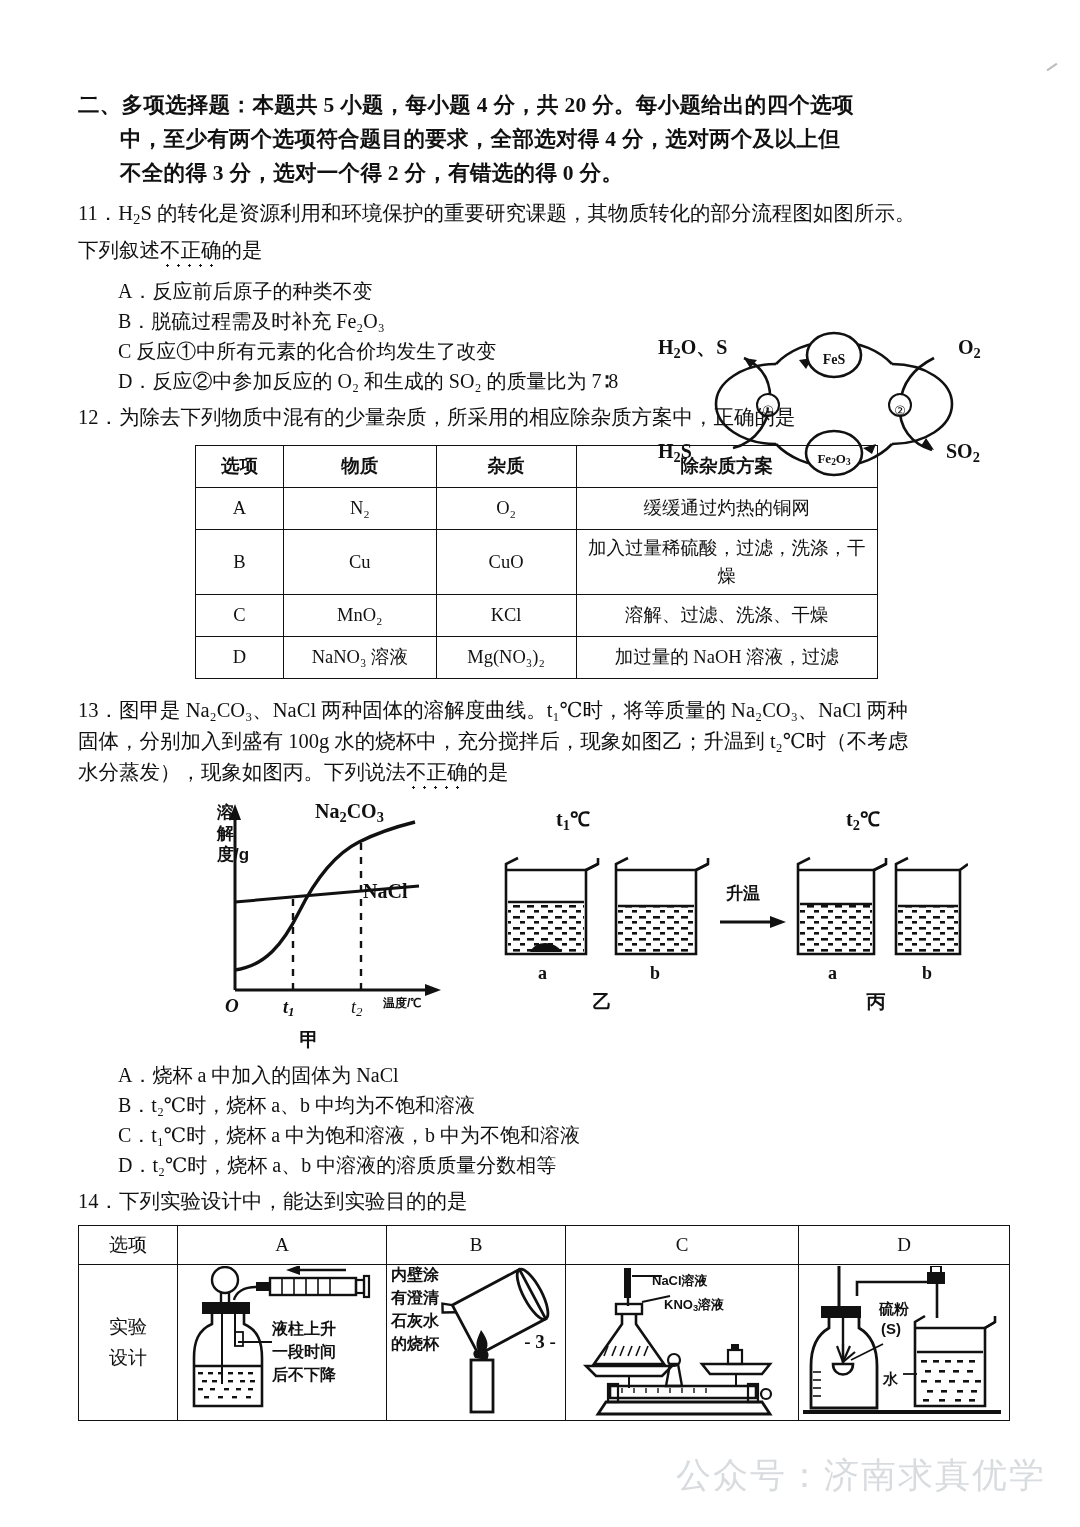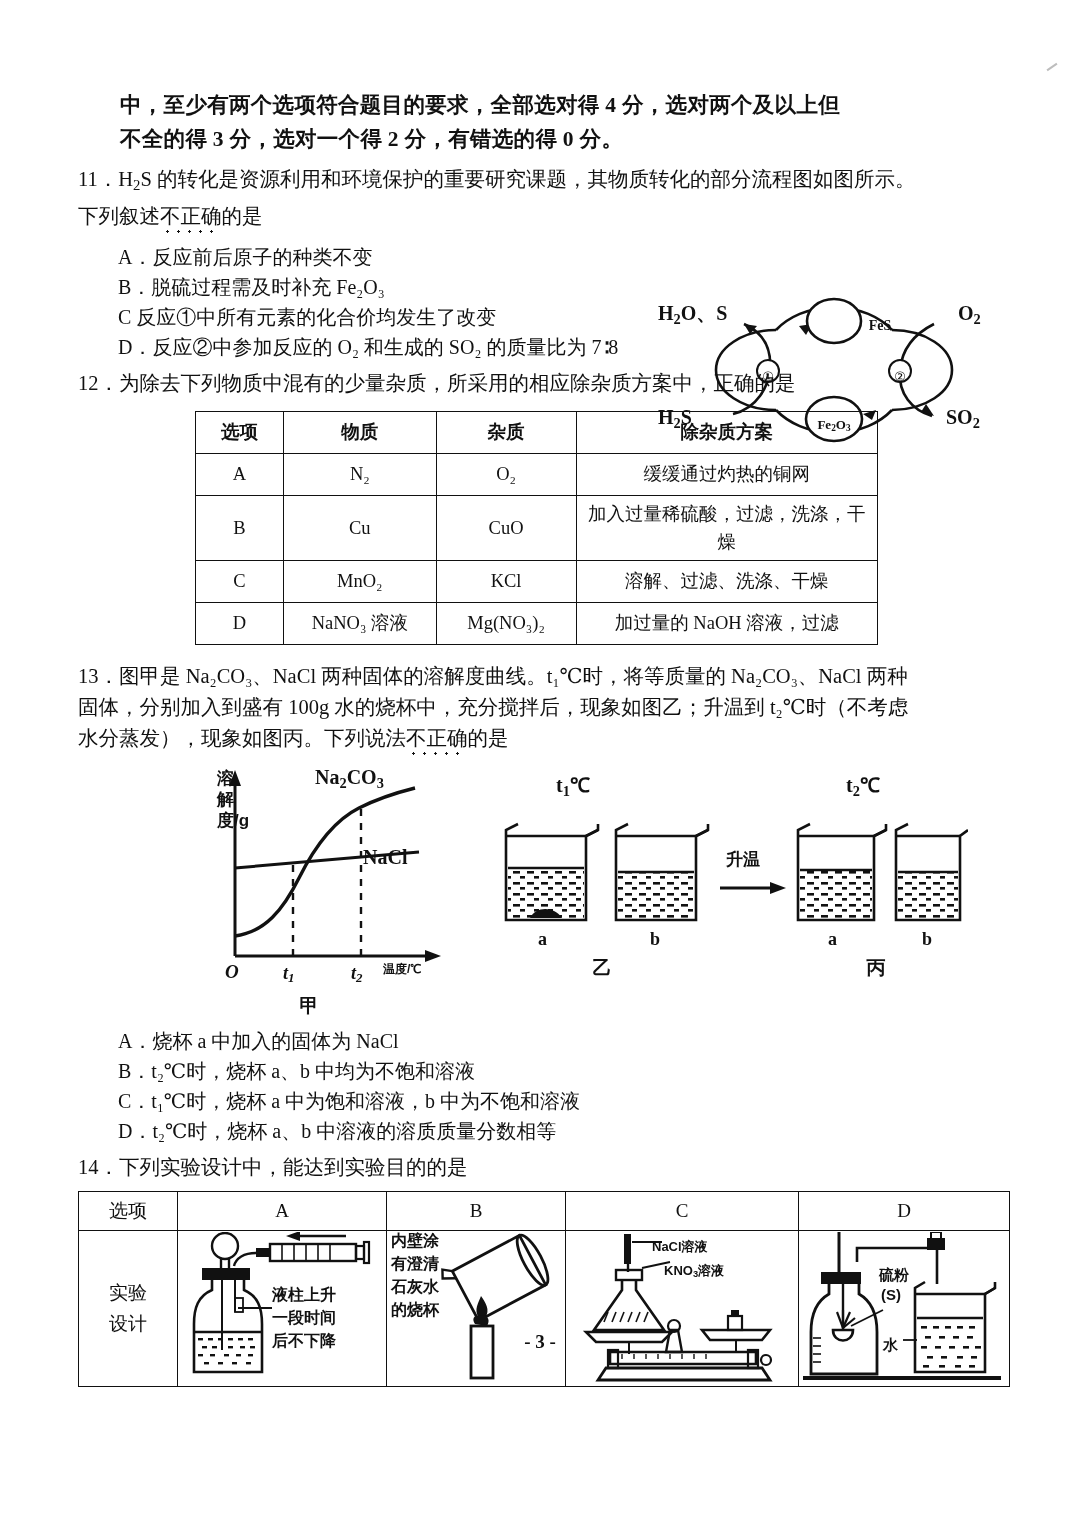--- a/index.html
+++ b/index.html
@@ -177,20 +177,21 @@
 </head>
 <body>
 
 <div class="page">
 
   <div class="edge-mark"></div>
 
   <div class="content">
 
     <div class="section-head">
+      <span class="l1">二、多项选择题：本题共 5 小题，每小题 4 分，共 20 分。每小题给出的四个选项</span>
       <span class="l2">中，至少有两个选项符合题目的要求，全部选对得 4 分，选对两个及以上但</span>
       <span class="l3">不全的得 3 分，选对一个得 2 分，有错选的得 0 分。</span>
     </div>
 
     <div class="q" style="margin-top:8px;">
 
       <span class="q-line"><span>11．</span><span>H</span><sub>2</sub><span>S 的转化是资源利用和环境保护的重要研究课题，其物质转化的部分流程图如图所示。</span></span>
 
       <span class="q-line"><span>下列叙述</span><span class="dots">不正确</span><span>的是</span></span>
 
@@ -225,21 +226,21 @@
           <ellipse cx="176" cy="129" rx="28" ry="22" fill="#fff" stroke="#111" stroke-width="2.6"></ellipse>
 
           <circle cx="110" cy="81" r="11" fill="#fff" stroke="#111" stroke-width="2"></circle>
           <circle cx="242" cy="81" r="11" fill="#fff" stroke="#111" stroke-width="2"></circle>
         </svg>
 
         <div style="position:absolute;left:0;top:8px;" class="flow-lbl">H<sub>2</sub>O、S</div>
         <div style="position:absolute;left:0;top:112px;" class="flow-lbl">H<sub>2</sub>S</div>
         <div style="position:absolute;left:300px;top:8px;" class="flow-lbl">O<sub>2</sub></div>
         <div style="position:absolute;left:288px;top:112px;" class="flow-lbl">SO<sub>2</sub></div>
-        <div style="position:absolute;left:152px;top:20px;width:48px;text-align:center;font-size:14px;font-weight:bold;padding-left:46px;">FeS</div>
+        <div style="position:absolute;left:152px;top:20px;width:48px;text-align:center;font-size:14px;font-weight:bold;">FeS</div>
         <div style="position:absolute;left:150px;top:119px;width:52px;text-align:center;font-size:13px;font-weight:bold;">Fe<sub>2</sub>O<sub>3</sub></div>
         <div style="position:absolute;left:100px;top:71px;width:20px;text-align:center;font-size:13px;">①</div>
         <div style="position:absolute;left:232px;top:71px;width:20px;text-align:center;font-size:13px;">②</div>
       </div>
     </div>
 
     <div class="q" style="margin-top:6px;">
       <span class="q-line"><span>12．</span><span>为除去下列物质中混有的少量杂质，所采用的相应除杂质方案中，正确的是</span></span>
 
       <table class="exam" id="t12">
@@ -298,21 +299,21 @@
             <path d="M 32 176 C 62 172 80 150 96 118 C 112 86 132 60 156 48 C 176 38 196 32 212 28" fill="none" stroke="#111" stroke-width="3.4"></path>
 
             <line x1="90" y1="196" x2="90" y2="104" stroke="#111" stroke-width="2.4" stroke-dasharray="7,7"></line>
             <line x1="158" y1="196" x2="158" y2="48" stroke="#111" stroke-width="2.4" stroke-dasharray="7,7"></line>
           </svg>
           <div style="position:absolute;left:14px;top:8px;width:26px;line-height:21px;font-size:17px;font-weight:bold;" class="cn">溶解度/g</div>
           <div style="position:absolute;left:112px;top:2px;font-size:20px;font-weight:bold;font-family:'Liberation Serif',serif;">Na<sub>2</sub>CO<sub>3</sub></div>
           <div style="position:absolute;left:160px;top:82px;font-size:20px;font-weight:bold;font-family:'Liberation Serif',serif;">NaCl</div>
           <div style="position:absolute;left:22px;top:196px;font-size:19px;font-style:italic;font-weight:bold;">O</div>
           <div style="position:absolute;left:80px;top:198px;font-size:18px;font-style:italic;font-weight:bold;">t<sub>1</sub></div>
-          <div style="position:absolute;left:148px;top:198px;font-size:18px;font-style:italic;font-weight:bold;">t<sub>2</sub></div>
+          <div style="position:absolute;left:148px;top:198px;font-size:18px;font-style:italic;font-weight:normal;">t<sub>2</sub></div>
           <div style="position:absolute;left:180px;top:194px;font-size:12px;font-weight:bold;" class="cn">温度/℃</div>
           <div class="cap" style="position:absolute;left:86px;top:230px;width:40px;font-weight:bold;">甲</div>
         </div>
 
         <div class="fig-beakers">
           <svg width="470" height="170" viewBox="0 0 470 170">
             <defs>
               <pattern id="liq" width="14" height="11" patternUnits="userSpaceOnUse">
                 <rect x="1" y="3" width="7" height="2.6" fill="#111"></rect>
                 <rect x="8" y="8" width="5" height="2.6" fill="#111"></rect>
@@ -606,14 +607,15 @@
             <div class="cn" style="position:absolute;left:84px;top:98px;font-size:15px;">水</div>
           </td>
         </tr>
       </tbody>
         </table>
     </div>
 
   </div>
 
   <div class="pagenum">- 3 -</div>
+  <div class="watermark">公众号：济南求真优学</div>
 
 </div>
 
 </body></html>

